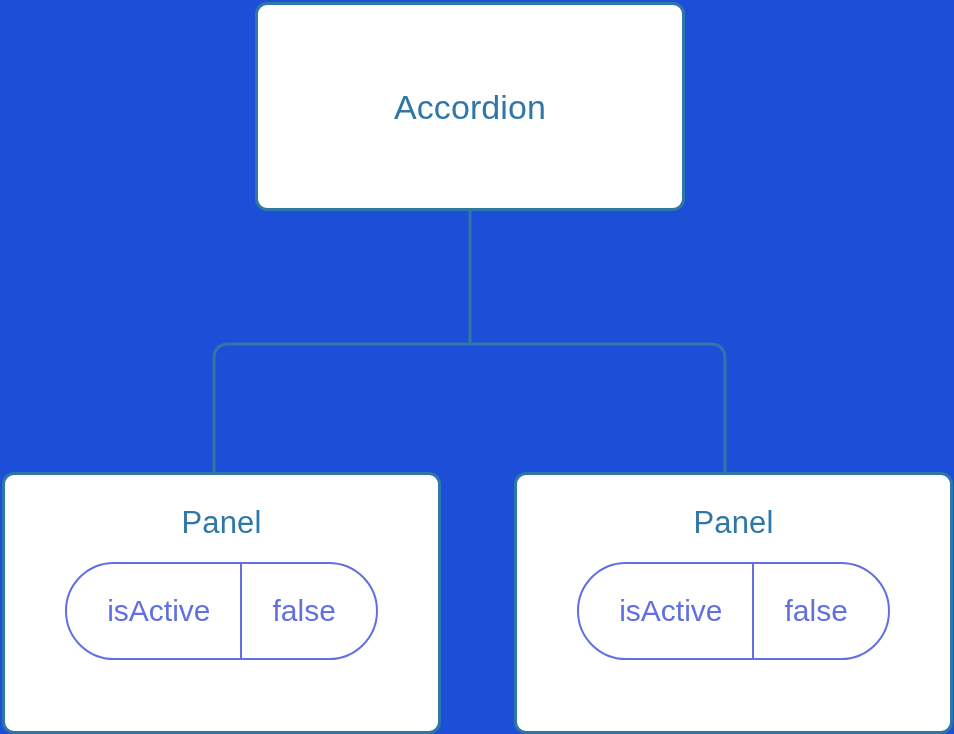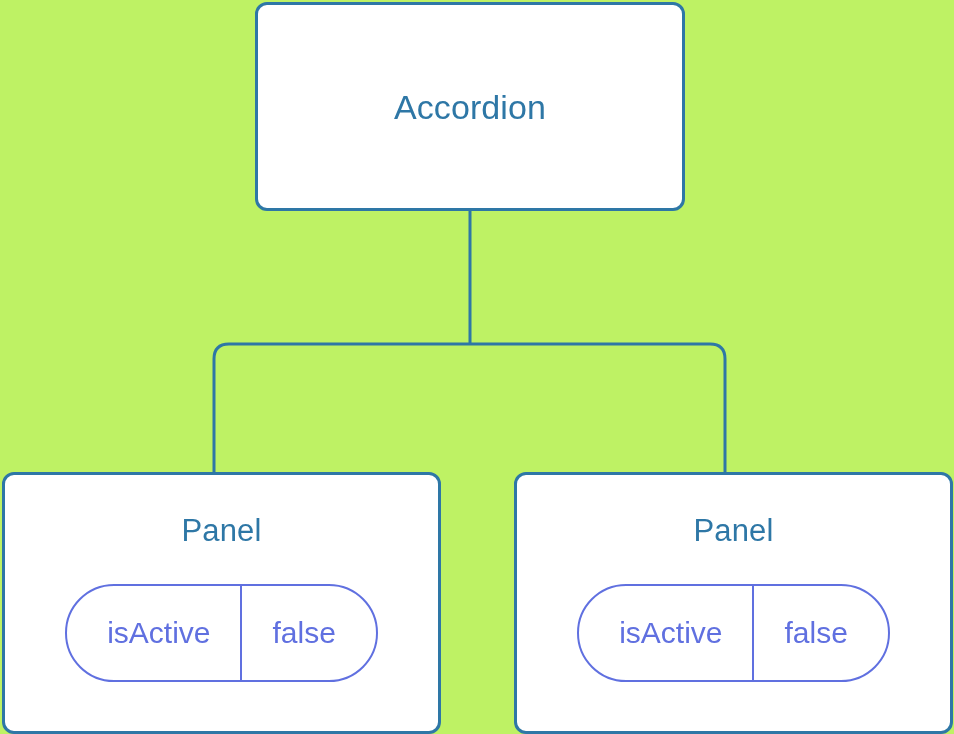--- a/index.html
+++ b/index.html
@@ -12,21 +12,21 @@
     height: 734px;
     overflow: hidden;
     font-family: "Liberation Sans", sans-serif;
     background: #4a6670;
   }
 
   #canvas {
     position: relative;
     width: 954px;
     height: 734px;
-    background: #bef264;
+    background: #1d4ed8;
   }
 
   
   #connectors {
     position: absolute;
     left: 0;
     top: 0;
     width: 954px;
     height: 734px;
     z-index: 1;
@@ -53,38 +53,38 @@
     height: 209px;
     justify-content: center;
   }
 
   
   .node-panel {
     top: 472px;
     width: 439px;
     height: 262px;
     justify-content: flex-start;
-    padding-top: 40px;
+    padding-top: 32px;
   }
   #node-panel-left  { left: 2px; }
   #node-panel-right { left: 514px; }
 
   .node-title {
     color: #2e77a6;
     font-size: 31px;
     line-height: 1;
     letter-spacing: 0.1px;
     white-space: nowrap;
     user-select: none;
   }
   .node-title.root { font-size: 34px; }
 
   
   .pill {
-    margin-top: 38px;
+    margin-top: 24px;
     display: flex;
     align-items: stretch;
     border: 2px solid #6070e0;
     border-radius: 999px;
     background: #ffffff;
     overflow: hidden;
     height: 94px;
   }
   .pill-cell {
     display: flex;

